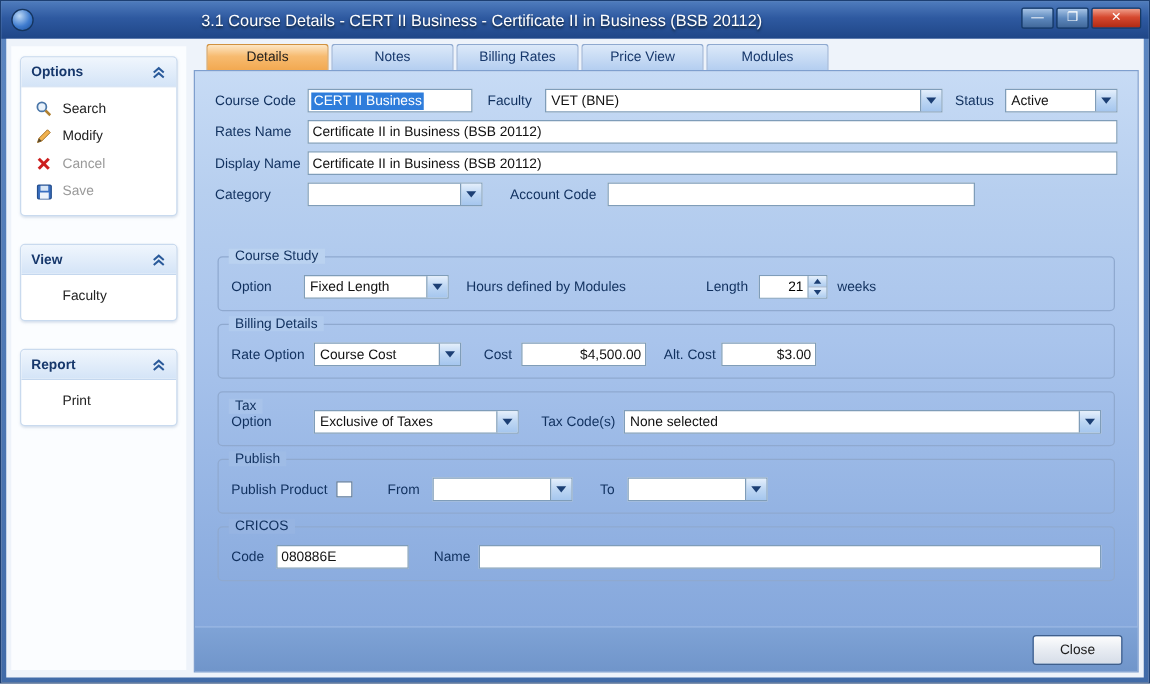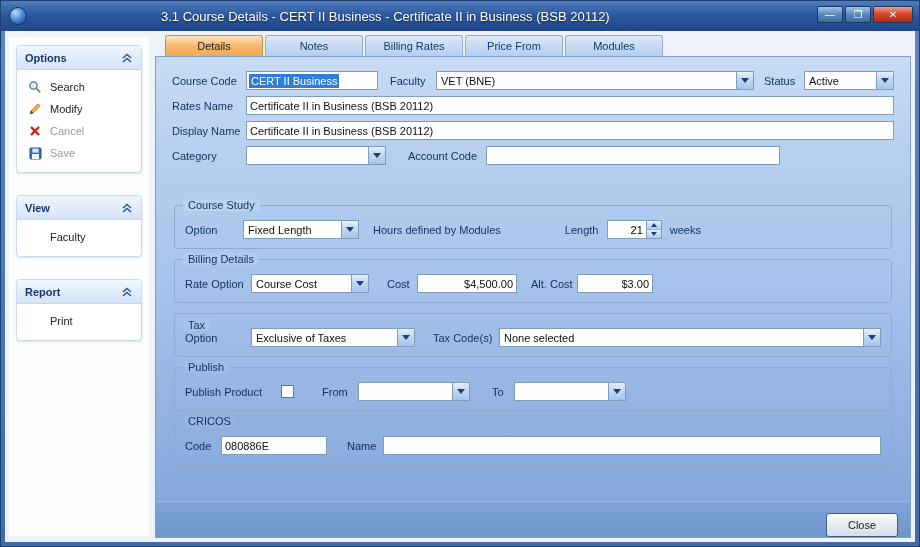--- a/index.html
+++ b/index.html
@@ -89,21 +89,21 @@
   .bg-tax { background:#a8c3ea;margin-top:12px; }
   .bg-pub { background:#9fbce6; }
   .bg-cri { background:#96b4e2; }
   .gb-first { margin-top:40px; }
 
   .num { text-align:right; }
   .checkbox { width:13px; height:13px; border:1px solid #5d7a9c; background:#fff; }
 
   .footerband { height:36px; border-top:1px solid #9ab8e4;
     background:linear-gradient(180deg,#7fa3d6 0%,#7095ca 100%);
-    display:flex; align-items:flex-end; justify-content:flex-end; padding-right:12px; }
+    display:flex; align-items:center; justify-content:flex-end; padding-right:12px; }
   .btn-close { width:72px; height:24px; border:1px solid #3f5f8c; border-radius:3px;
     background:linear-gradient(180deg,#fdfdfd 0%,#e9edf3 45%,#d6dde8 100%);
     font-family:inherit; font-size:11px; color:#1c1c1c; }
 
   svg { display:block; }
 </style>
 </head>
 <body>
 
 <div class="window">
@@ -208,21 +208,21 @@
       </div>
 
     </div>
 
     <div class="main">
 
       <div class="tabs">
         <div class="tab active">Details</div>
         <div class="tab">Notes</div>
         <div class="tab">Billing Rates</div>
-        <div class="tab">Price From</div>
+        <div class="tab">Price View</div>
         <div class="tab">Modules</div>
       </div>
 
       <div class="panel">
         <div class="form-area">
 
           <div class="frow">
             <span class="lbl w72">Course Code</span>
             <div class="input-like" style="width:132px;">
               <span class="sel">CERT II Business</span>
@@ -325,21 +325,21 @@
                 <span class="cbtn">
                     <span class="arrow-dn"></span>
                   </span>
               </div>
             </div>
           </div>
 
           <div class="groupbox">
             <span class="gb-title bg-pub">Publish</span>
             <div class="frow" style="margin-bottom:0;">
-              <span class="lbl" style="width:96px;">Publish Product</span>
+              <span class="lbl" style="width:84px;">Publish Product</span>
               <span class="checkbox"></span>
               <span class="lbl" style="margin-left:28px; width:36px;">From</span>
               <div class="combo" style="width:112px; flex:0 0 auto;">
                 <span class="cval"></span>
                 <span class="cbtn">
                     <span class="arrow-dn"></span>
                   </span>
               </div>
               <span class="lbl" style="margin-left:22px; width:22px;">To</span>
               <div class="combo" style="width:112px; flex:0 0 auto;">

